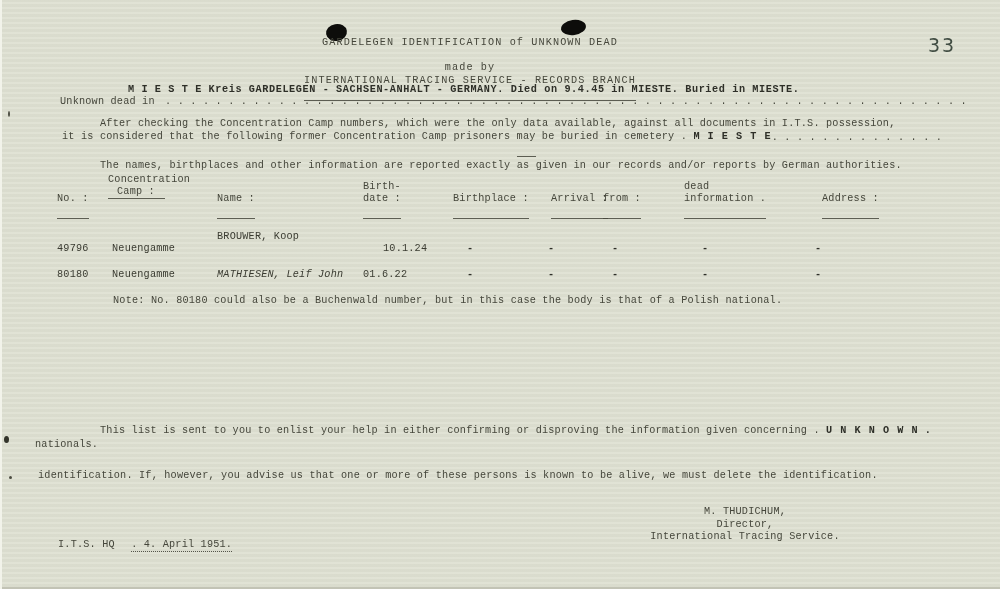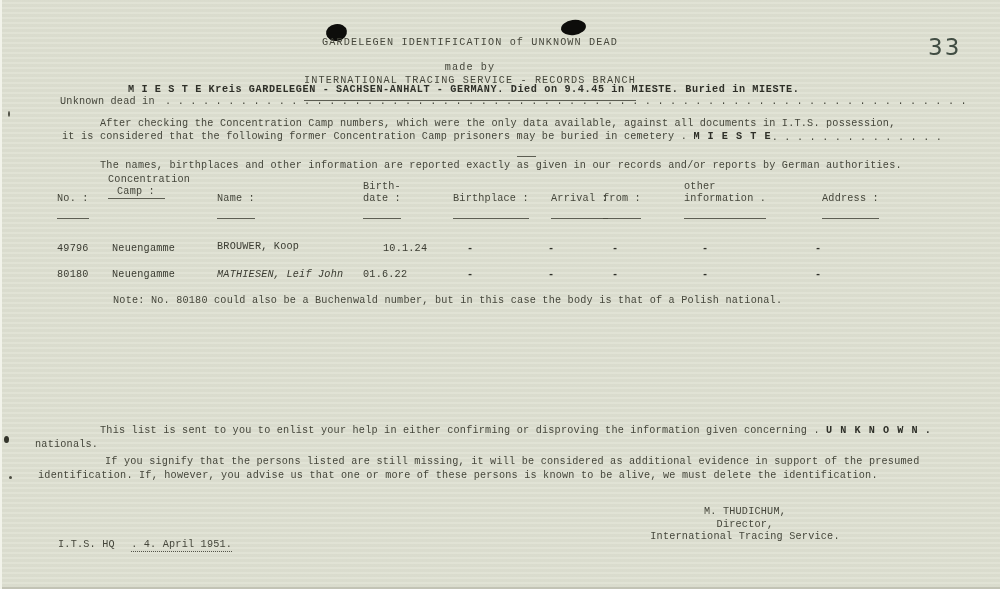--- a/index.html
+++ b/index.html
@@ -14,21 +14,21 @@
   }
   .abs { position:absolute; white-space:nowrap; }
   .bold { font-weight:bold; color:var(--overtype, #2f3029); }
   .ul { border-bottom:1px solid rgba(69,70,60,0.85); padding-bottom:14px; }
   .dotted-ul { border-bottom:1px dotted rgba(69,70,60,0.9); padding-bottom:1px; }
   .center { text-align:center; }
   .hole { position:absolute; background:#0d0d0b; border-radius:50%; }
   .speck { position:absolute; background:#4b4c41; border-radius:50%; }
   .page-number {
     position:absolute; font-family:"DejaVu Sans",sans-serif;
-    font-size:23px; letter-spacing:2px; color:#414d43;
+    font-size:19px; letter-spacing:2px; color:#414d43;
   }
   .clip { overflow:hidden; display:inline-block; vertical-align:bottom; }
   .th { position:absolute; }
   .th .top { display:block; height:12px; }
   .camp-pad { display:inline-block; padding:0 10px 1px 9px; }
   .sig { line-height:12.5px; }
 </style>
 </head>
 <body>
 
@@ -62,28 +62,28 @@
   <div class="abs" style="left:100px; top:160px;">The names, birthplaces and other information are reported exactly as given in our records and/or reports by German authorities.</div>
 
   <div>
     <div class="th" style="left:57px;  top:181px;"><span class="top"></span><span class="ul">No. :</span></div>
     <div class="th" style="left:108px; top:174px;"><span class="top">Concentration</span><span class="ul camp-pad">Camp :</span></div>
     <div class="th" style="left:217px; top:181px;"><span class="top"></span><span class="ul">Name :</span></div>
     <div class="th" style="left:363px; top:181px;"><span class="top">Birth-</span><span class="ul">date :</span></div>
     <div class="th" style="left:453px; top:181px;"><span class="top"></span><span class="ul">Birthplace :</span></div>
     <div class="th" style="left:530px; top:181px;margin-left:21px;"><span class="top"></span><span class="ul">Arrival :</span></div>
     <div class="th" style="left:603px; top:181px;"><span class="top"></span><span class="ul">from :</span></div>
-    <div class="th" style="left:684px; top:181px;"><span class="top">other</span><span class="ul">information .</span></div>
+    <div class="th" style="left:684px; top:181px;"><span class="top">dead</span><span class="ul">information .</span></div>
     <div class="th" style="left:822px; top:181px;"><span class="top"></span><span class="ul">Address :</span></div>
   </div>
 
   <div style="color:#3a3b31;">
     <span class="abs" style="left:57px;  top:243px;">49796</span>
     <span class="abs" style="left:112px; top:243px;">Neuengamme</span>
-    <span class="abs" style="left:217px; top:241px;text-align:right;">BROUWER, Koop</span>
+    <span class="abs" style="left:217px; top:231px;text-align:right;">BROUWER, Koop</span>
     <span class="abs" style="left:363px; top:243px;margin-left:20px;">10.1.24</span>
     <span class="abs bold" style="left:467px; top:243px;">-</span>
     <span class="abs bold" style="left:548px; top:243px;">-</span>
     <span class="abs bold" style="left:612px; top:243px;">-</span>
     <span class="abs bold" style="left:702px; top:243px;">-</span>
     <span class="abs bold" style="left:815px; top:243px;">-</span>
   </div>
 
   <div style="color:#3a3b31;">
     <span class="abs" style="left:57px;  top:269px;">80180</span>
@@ -97,21 +97,20 @@
     <span class="abs bold" style="left:815px; top:269px;">-</span>
   </div>
 
   <div class="abs" style="left:113px; top:295px;">Note: No. 80180 could also be a Buchenwald number, but in this case the body is that of a Polish national.</div>
 
   <div class="abs" style="left:100px; top:425px;">
     <span>This list is sent to you to enlist your help in either confirming or disproving the information given concerning . </span><span class="bold" style="letter-spacing:1px;">U N K N O W N</span><span class="bold"> .</span>
   </div>
   <div class="abs" style="left:35px; top:439px;">nationals.</div>
 
-  <div class="abs" style="left:105px; top:456px;">If you signify that the persons listed are still missing, it will be considered as additional evidence in support of the presumed</div>
   <div class="abs" style="left:38px; top:470px;">identification. If, however, you advise us that one or more of these persons is known to be alive, we must delete the identification.</div>
 
   <div class="abs center sig" style="left:600px; top:506px; width:290px;">
     <div>M. THUDICHUM,</div>
     <div>Director,</div>
     <div>International Tracing Service.</div>
   </div>
 
   <div class="abs" style="left:58px; top:539px;">
     <span>I.T.S.  HQ</span>

